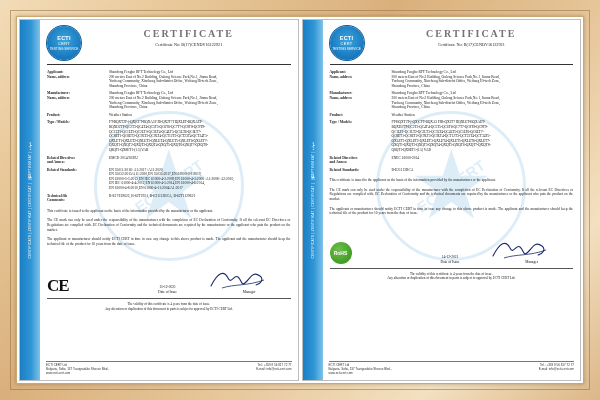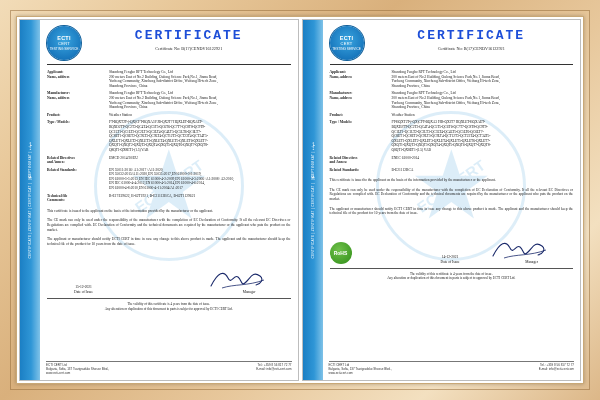--- a/index.html
+++ b/index.html
@@ -91,22 +91,22 @@
     color:#fff;display:flex;flex-direction:column;align-items:center;justify-content:center;
     font-family:"Liberation Sans", sans-serif;
     flex:0 0 auto;
     box-shadow:0 0 0 1px #0f5e99;
   }
   .logo .l1{font-size:5.5px;font-weight:bold;letter-spacing:.2px;}
   .logo .l2{font-size:4px;letter-spacing:.3px;}
   .logo .l3{font-size:3.2px;margin-top:1px;}
   .head-mid{flex:1 1 auto;text-align:center;padding-top:2px;}
   .cert-title{
-    font-size:13px;font-weight:bold;letter-spacing:2px;color:#1d4ed8;
-    font-family:Liberation Mono, monospace;
+    font-size:10px;font-weight:bold;letter-spacing:2px;color:#737373;
+    font-family:Liberation Serif, serif;
   }
   .cert-no{font-size:4.2px;color:#222;margin-top:3px;}
   .rule{height:1px;background:#333;margin:4px 0 4px 0;}
   
   table.fields{
     width:100%;border-collapse:collapse;
     position:relative;z-index:2;
   }
   table.fields td{
     vertical-align:top;
@@ -270,20 +270,23 @@
         </tbody>
           </table>
 
         <div class="paras">
           <p>This certificate is issued to the applicant on the basis of the information provided by the manufacturer or the applicant.</p>
           <p>The CE mark can only be used under the responsibility of the manufacturer with the completion of EC Declaration of Conformity. If all the relevant EC Directives or Regulations are complied with. EC Declaration of Conformity and the technical documents are required by the manufacturer or the applicant who puts the product on the market.</p>
           <p>The applicant or manufacturer should notify ECTI CERT in time in case any change to this above product is made. The applicant and the manufacturer should keep the technical file of the product for 10 years from the date of issue.</p>
         </div>
 
         <div class="sig">
+          <div class="sig-left">
+            <div class="ce-mark">CE</div>
+          </div>
           <div class="sig-mid">
             <span class="date">15-12-2021</span>
             <span>Date of Issue</span>
           </div>
           <div class="sig-right">
             <div class="scribble">
               <svg width="60" height="22" viewBox="0 0 60 22" xmlns="http://www.w3.org/2000/svg">
                 <path d="M3 18 C10 4, 16 2, 20 10 C23 17, 26 6, 30 9 C34 12, 33 19, 38 14 C43 9, 45 3, 52 8 C56 11, 53 16, 48 17" fill="none" stroke="#1b2a6b" stroke-width="1.1" stroke-linecap="round"></path>
                 <path d="M14 20 C26 16, 40 18, 56 12" fill="none" stroke="#1b2a6b" stroke-width=".8"></path>
               </svg>

